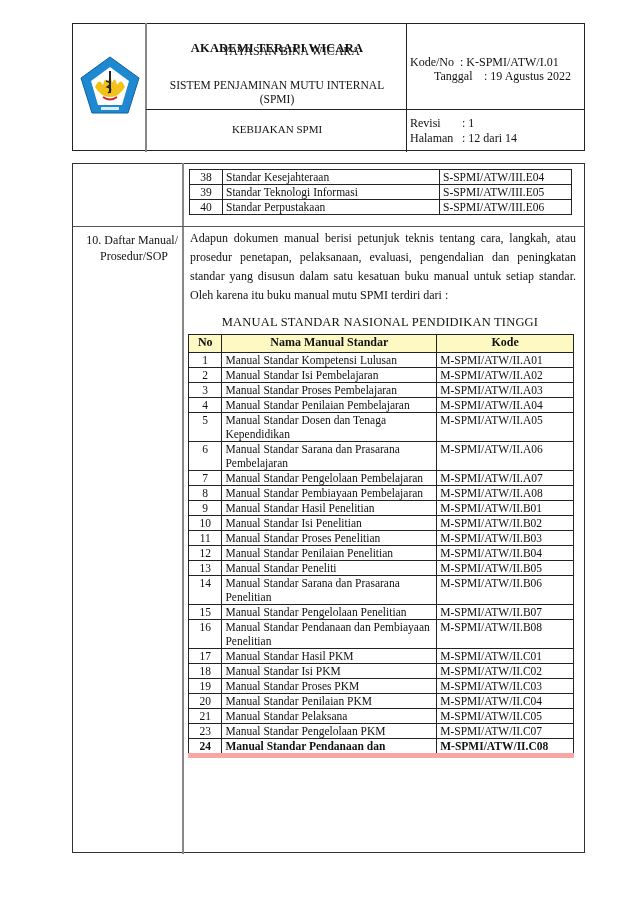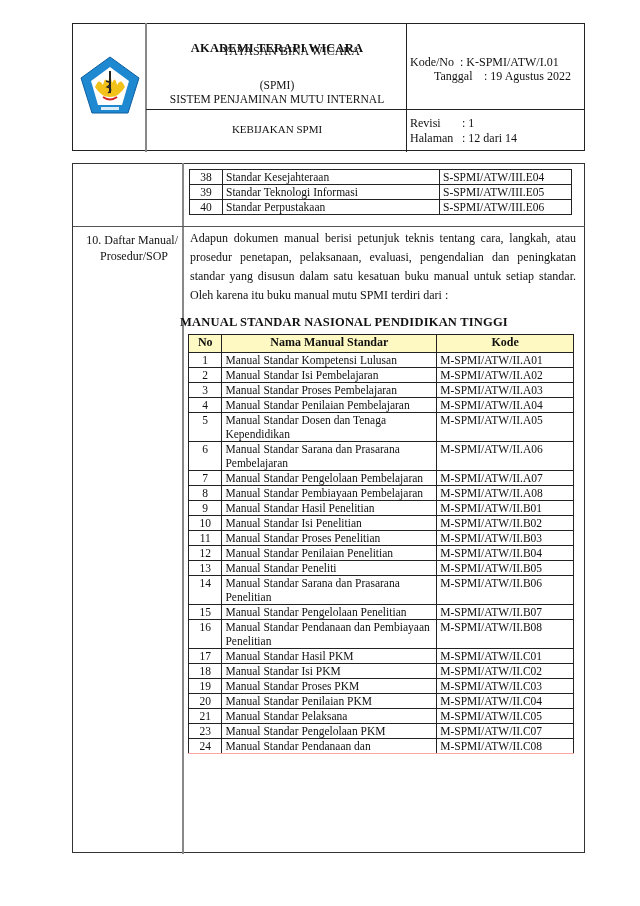--- a/index.html
+++ b/index.html
@@ -27,27 +27,27 @@
   .sec-label { left: 74px; top: 232px; width: 104px; text-align: right; font-size: 12px; line-height: 16px; }
   .para { left: 190px; top: 229px; width: 386px; font-size: 12px; line-height: 19px; text-align: justify; }
 
   table { border-collapse: collapse; font-size: 11.5px; }
   table td, table th { border: 1px solid #222; padding: 0 3px; vertical-align: top; line-height: 14px; }
   .prev-table { position: absolute; left: 189px; top: 169px; width: 383px; }
   .prev-table td { height: 14px; }
   .prev-table td.no { width: 26px; text-align: center; }
   .prev-table td.nm { width: 210px; }
 
-  .tbl-title { left: 180px; top: 315px; width: 400px; text-align: left; font-size: 12.5px; font-weight: bold; letter-spacing: 0.2px; }
+  .tbl-title { left: 180px; top: 315px; width: 400px; text-align: center; font-size: 12.5px; font-weight: normal; letter-spacing: 0.2px; }
   .main-table { position: absolute; left: 188px; top: 334px; width: 386px; }
   .main-table th { background: #fef9c3; font-weight: bold; font-size: 12px; height: 17px; text-align: center; }
   .main-table td.no { width: 26px; text-align: center; }
   .main-table td.nm { width: 205px; }
   .main-table td.kd { width: 128px; }
-  .main-table tr.last td { border-bottom: 1px solid #fca5a5; }
+  .main-table tr.last td { border-bottom: 5px solid #fca5a5; font-weight: bold; }
 </style>
 </head>
 <body>
 
 <div class="abs hdr-outer"></div>
 <div class="gray-v" style="left:145px; top:23px; height:129px;"></div>
 <div class="line-v" style="left:406px; top:23px; height:129px;"></div>
 <div class="line-h" style="left:146px; top:109px; width:439px;"></div>
 
 <div class="abs" style="left:79px; top:55px; width:62px; height:62px;">
@@ -58,22 +58,22 @@
     <rect x="30" y="16" width="2" height="22" fill="#222"></rect>
     <path d="M27,26 Q35,28 28,32 Q35,34 29,38" stroke="#222" stroke-width="1.3" fill="none"></path>
     <path d="M24,42 Q31,47 38,42" stroke="#d32020" stroke-width="2" fill="none"></path>
     <rect x="22" y="52" width="18" height="3" fill="#ffffff" opacity="0.85"></rect>
   </svg>
 </div>
 
 <div class="abs hdr-title">AKADEMI TERAPI WICARA</div>
 <div class="abs hdr-sub">YAYASAN BINA WICARA</div>
 <div class="abs hdr-sys">
+  <div>SISTEM PENJAMINAN MUTU INTERNAL</div>
   <div>(SPMI)</div>
-  <div>SISTEM PENJAMINAN MUTU INTERNAL</div>
 </div>
 <div class="abs hdr-keb">KEBIJAKAN SPMI</div>
 
 <div class="abs meta" style="top:55px;">
   <span class="k">Kode/No</span><span>: K-SPMI/ATW/I.01</span>
 </div>
 <div class="abs meta" style="top:69px;margin-left:24px;">
   <span class="k">Tanggal</span><span>: 19 Agustus 2022</span>
 </div>
 <div class="abs meta" style="top:116px;">

